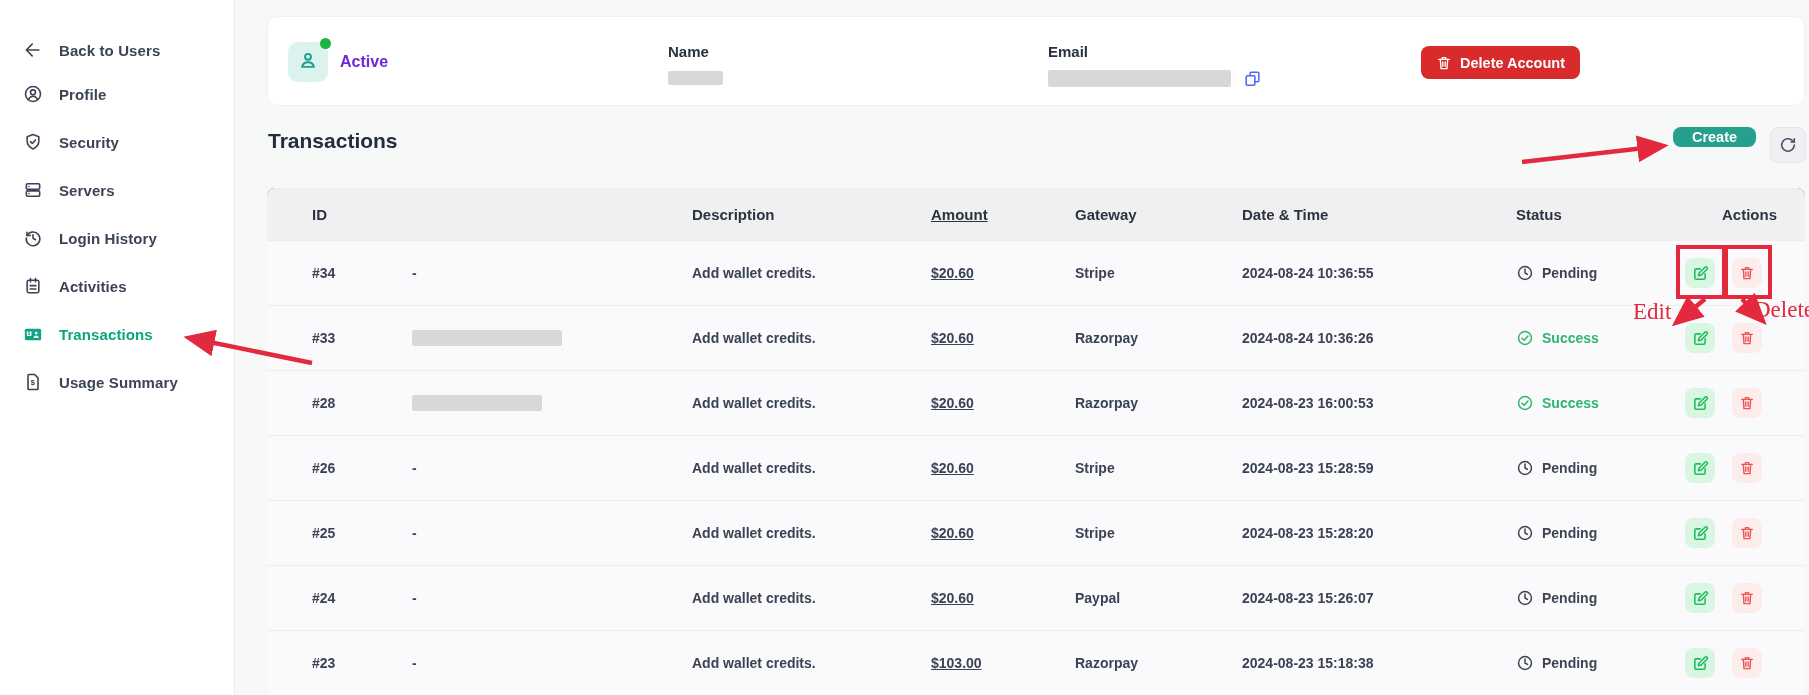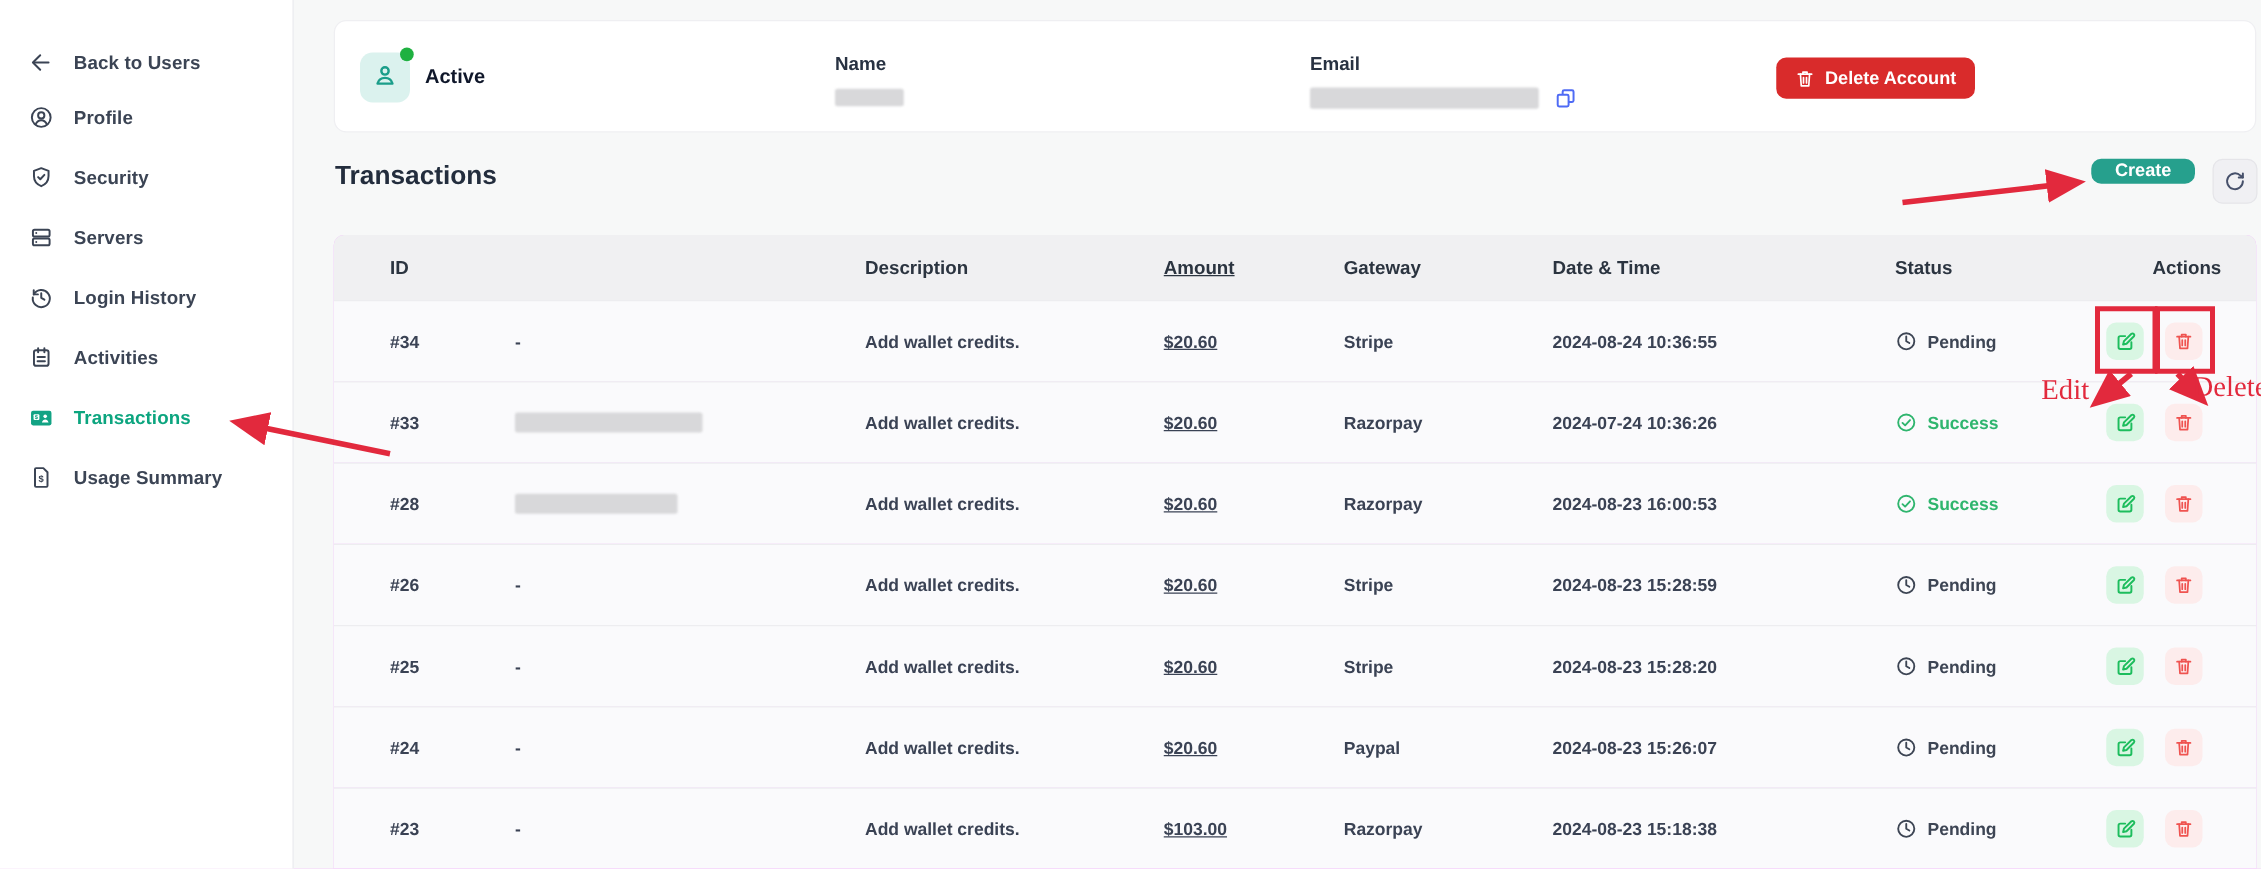--- a/index.html
+++ b/index.html
@@ -30,21 +30,21 @@
   }
   .avatar-wrap { position:absolute; left:20px; top:25px; width:40px; height:40px; }
   .avatar-sq {
     width:40px; height:40px; border-radius:10px; background:#dbf2ee;
     display:flex; align-items:center; justify-content:center;
   }
   .online-dot {
     position:absolute; top:-4px; right:-3px; width:11px; height:11px;
     border-radius:50%; background:#1fb141;
   }
-  .active-label { position:absolute; left:72px; top:36px; font-size:16px; font-weight:700; color:#0f172a; }
+  .active-label { position:absolute; left:72px; top:36px; font-size:16px; font-weight:700; color:#6d28d9; }
   .field-label { font-size:15px; font-weight:700; color:#283242; }
   .name-group { position:absolute; left:400px; top:26px; }
   .email-group { position:absolute; left:780px; top:26px; }
   .redacted { background:#d8d8da; border-radius:2px; filter:blur(.7px); }
   .name-blur { width:55px; height:14px; margin-top:11px; }
   .email-row { display:flex; align-items:center; gap:12px; margin-top:9px; }
   .email-blur { width:183px; height:17px; }
   .delete-account-btn {
     position:absolute; left:1153px; top:29px; height:33px; padding:16px 15px;
     background:#d92b2b; border:none; border-radius:8px; cursor:pointer;
@@ -59,21 +59,21 @@
     font-family:inherit; font-size:14.5px; font-weight:600;
   }
   .refresh-btn {
     position:absolute; left:1770px; top:127px; width:36px; height:36px;
     background:#f0f0f3; border:1px solid #e5e5e9; border-radius:8px; cursor:pointer;
     display:flex; align-items:center; justify-content:center;
   }
   
   .table {
     position:absolute; left:267px; top:188px; width:1538px; height:507px;
-    background:#f0abfc; border-radius:8px 8px 0 0; overflow:hidden;
+    background:#4d7c0f; border-radius:8px 8px 0 0; overflow:hidden;
   }
   .thead { position:relative; height:52px; background:#f0f0f2; }
   .thead .cell { font-size:15px; font-weight:700; color:#2b3440; }
   .trow { position:relative; height:65px; background:#fafafc; border-top:1px solid #ededf0; }
   .cell { position:absolute; top:0; height:100%; display:flex; align-items:center; font-size:14px; color:#3a4254; font-weight:600; }
   .c-id      { left:45px; }
   .c-txn     { left:145px; }
   .c-desc    { left:425px; }
   .c-amount  { left:664px;text-decoration:underline; }
   .c-gateway { left:808px; }
@@ -292,21 +292,21 @@
   </div>
 
   <div class="trow">
     <span class="cell c-id">#33</span>
     <span class="cell c-txn">
           <span class="redacted txn-blur" style="width: 150px;"></span>
         </span>
     <span class="cell c-desc">Add wallet credits.</span>
     <span class="cell c-amount">$20.60</span>
     <span class="cell c-gateway">Razorpay</span>
-    <span class="cell c-dt">2024-07-24 10:36:26</span>
+    <span class="cell c-dt">2024-08-24 10:36:26</span>
     <span class="cell c-status status-success">
       <span class="st-icon">
             <svg width="18" height="18" viewBox="0 0 24 24" fill="none" stroke="#2fb56e" stroke-width="2" stroke-linecap="round" stroke-linejoin="round">
               <circle cx="12" cy="12" r="8.6"></circle>
               <path d="M8 12.4l2.8 2.6 5.2-5.6"></path>
             </svg>
           </span>
           <span class="st-text">Success</span>
     </span>
     <span class="cell c-actions">

